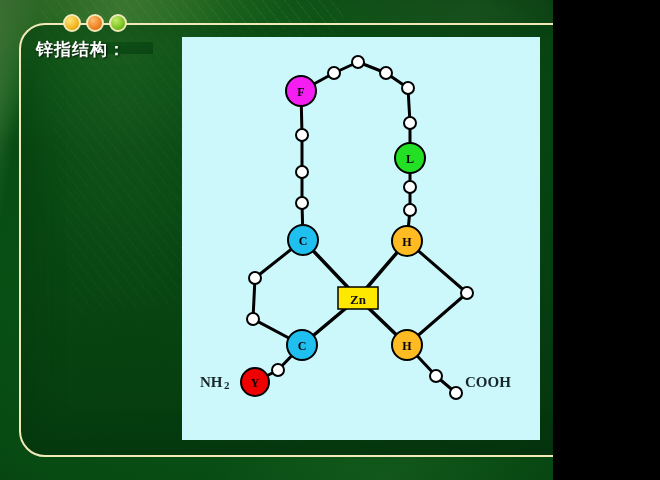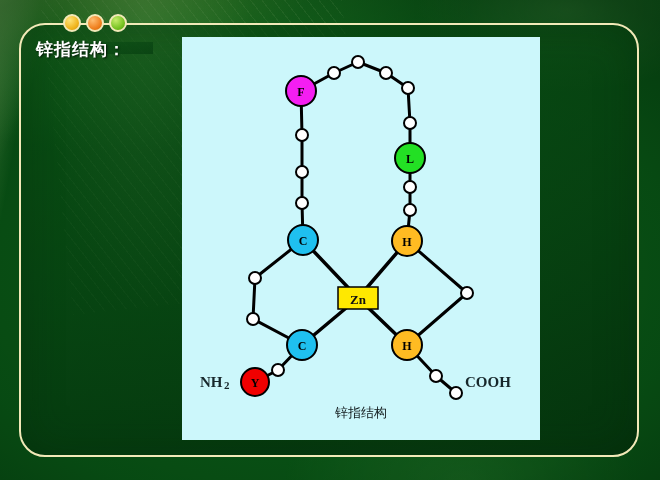--- a/index.html
+++ b/index.html
@@ -2,21 +2,21 @@
 <html><head>
 <meta charset="utf-8">
 <style>
   html, body {
     margin: 0;
     padding: 0;
     background: #000;
   }
   #slide {
     position: relative;
-    width: 660px;
+    width: 553px;
     height: 480px;
     overflow: hidden;
     font-family: "Liberation Sans", sans-serif;
   }
 
   
   .bg-base {
     position: absolute;
     inset: 0;
     background:
@@ -248,16 +248,15 @@
           <text x="73" y="346" class="node-label" fill="#000000">Y</text>
           <g>
             <text x="18" y="345" class="term-label">NH</text>
             <text x="42" y="352" class="term-sub">2</text>
           </g>
           <g>
             <text x="283" y="345" class="term-label">COOH</text>
           </g>
         </g>
       </svg>
-    <div class="caption">锌指结构</div>
   </div>
 
 </div>
 
 </body></html>

